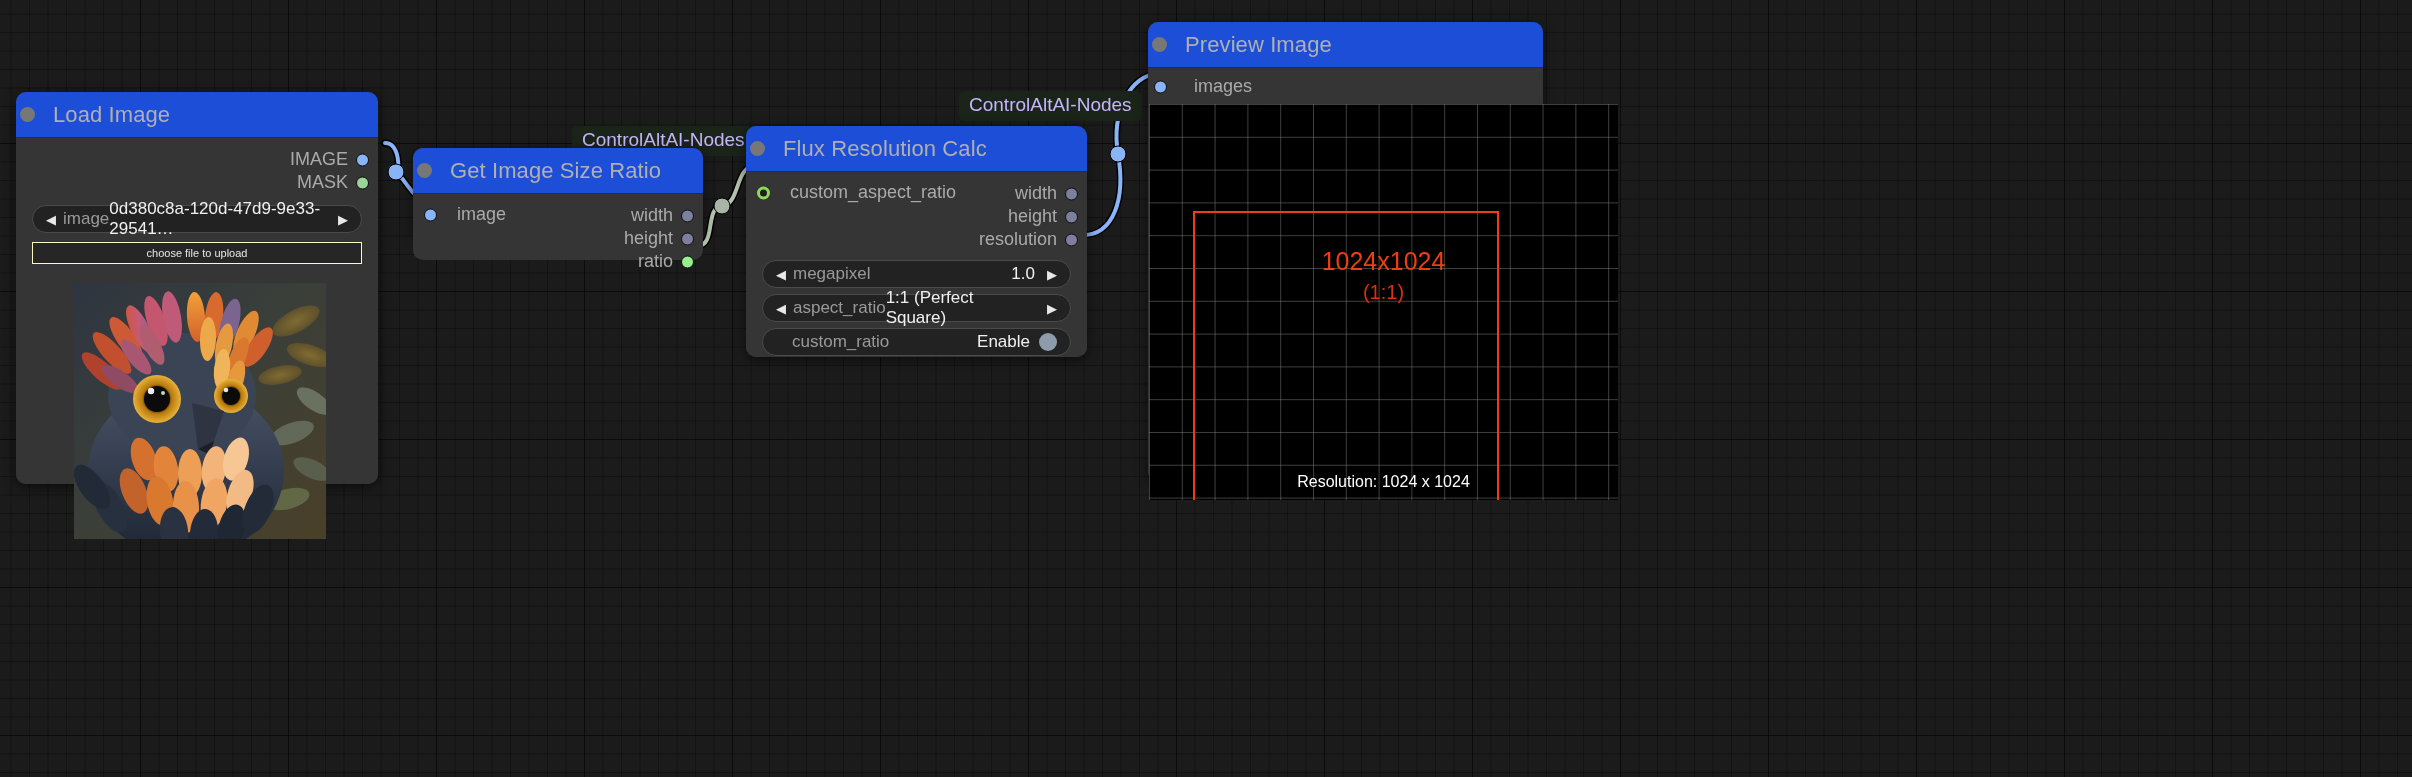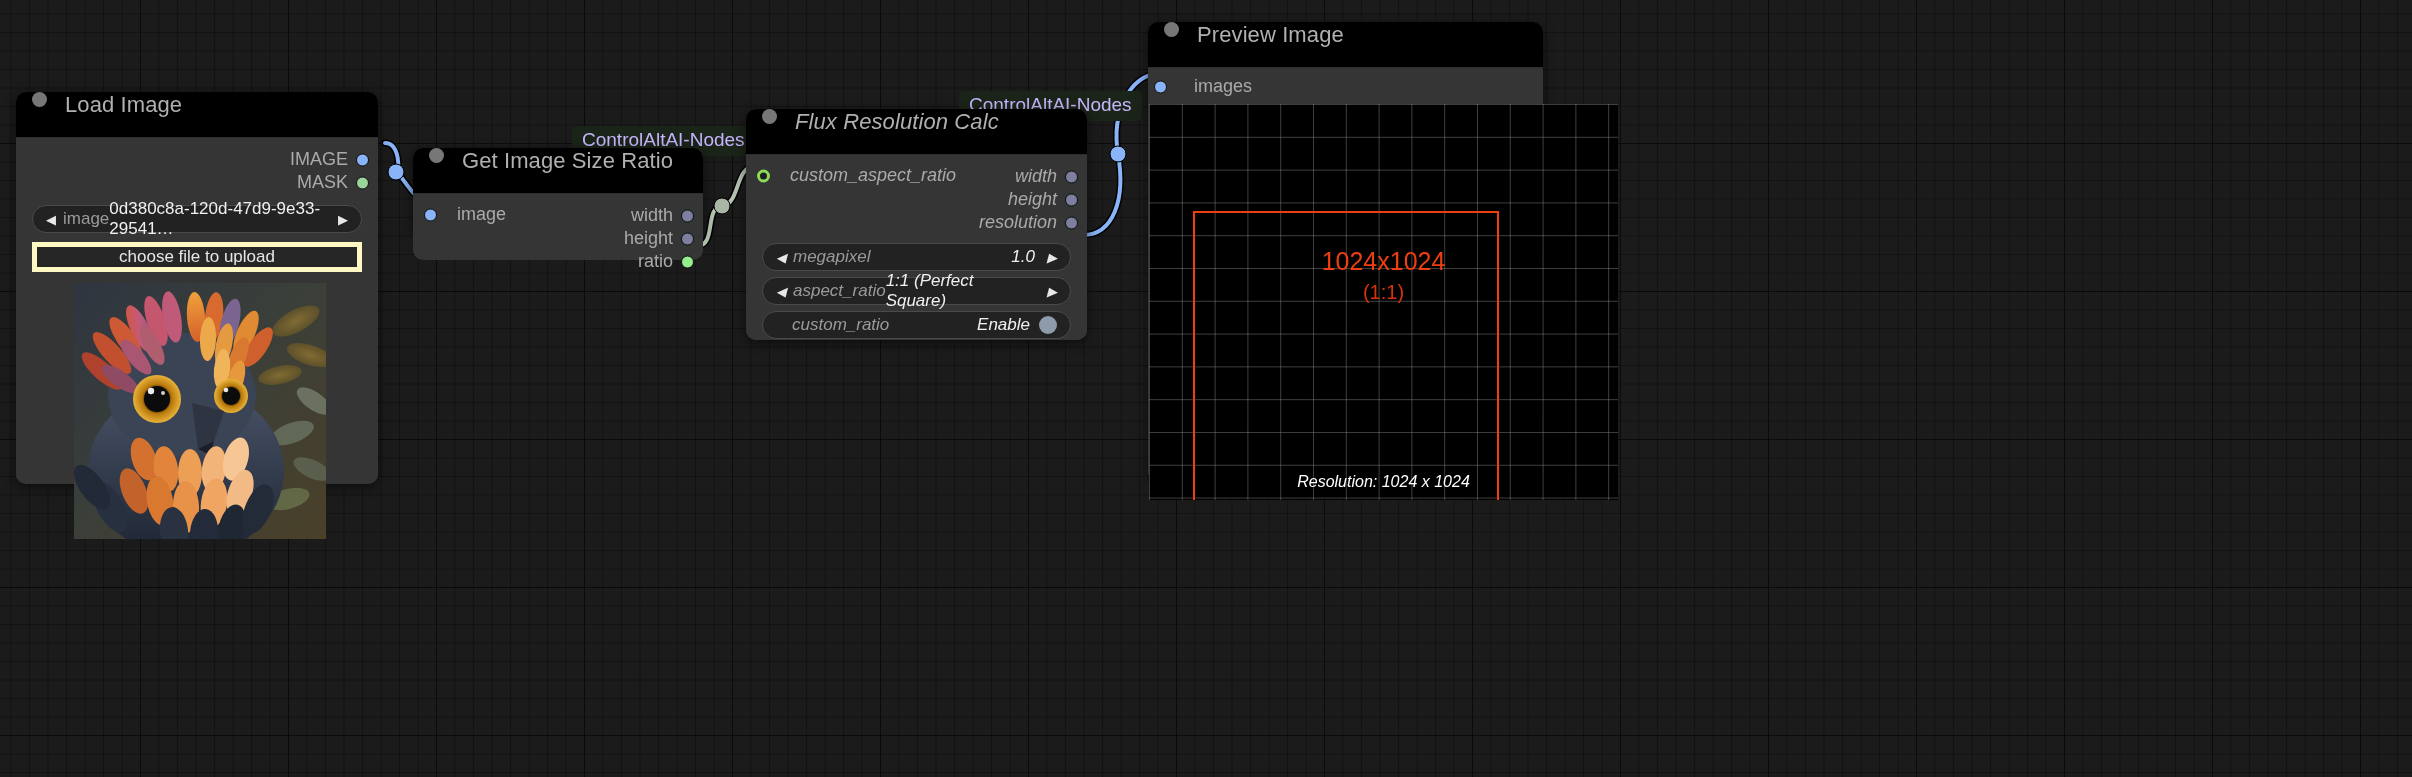--- a/index.html
+++ b/index.html
@@ -24,25 +24,25 @@
   
   .node {
     position: absolute;
     border-radius: 10px;
     background: #353535;
     box-shadow: 0 3px 12px rgba(0,0,0,0.55);
     overflow: visible;
   }
   .node-title {
     height: 46px;
-    display: flex; align-items: flex-start;
-    padding-left: 16px;
+    display: flex; align-items: center;
+    padding-left: 4px;
     border-bottom: 1px solid #2d2d2d;
     border-radius: 10px 10px 0 0;
-    background: #000000;
+    background: #1d4ed8;
   }
   .node-dot {
     width: 15px; height: 15px; border-radius: 50%;
     background: #777; margin-right: 18px; flex: none;
   }
   .node-title-text {
     color: #b0b0b0; font-size: 22px; letter-spacing: .1px;
   }
   .node-body {
     background: #353535;
@@ -91,25 +91,25 @@
   }
   .widget .arrow { color: #e8e8e8; font-size: 13px; line-height: 1; }
   .widget .wlabel { color: #9a9a9a; margin-left: 7px; }
   .widget .wval { margin-left: auto; color: #f0f0f0; }
   .widget.nav .wval { margin-right: 12px; }
   .toggle-knob {
     width: 18px; height: 18px; border-radius: 50%;
     background: #8d9bab; margin-left: 9px;
   }
   .btn-rect {
-    height: 30px; margin: 9px 16px 0 16px;
+    height: 22px; margin: 9px 16px 0 16px;
     background: #262626;
-    border: 5px solid #fef9c3;
+    border: 1px solid #fef9c3;
     display: flex; align-items: center; justify-content: center;
-    font-size: 17px; color: #e6e6e6;
+    font-size: 11px; color: #e6e6e6;
   }
   
   .badge {
     position: absolute;
     background: #1b2418;
     color: #c4b5fd;
     font-size: 19px; font-weight: normal;
     padding: 3px 10px 5px 10px;
     border-radius: 5px;
     white-space: nowrap;
@@ -120,21 +120,21 @@
   .thumb-wrap {
     position: absolute; left: 58px; top: 145px;
     width: 252px; height: 256px;
     overflow: hidden;
     background: #2b2b2b;
   }
   
   #node-gisr { left: 413px; top: 148px; width: 290px; height: 88px; }
   #node-gisr .node-body { height: 66px; }
   
-  #node-flux { left: 746px; top: 109px; width: 341px; height: 231px; font-style: italic; }
+  #node-flux { left: 746px; top: 126px; width: 341px; height: 231px; }
   #node-flux .node-body { height: 185px; }
   
   #node-preview { left: 1148px; top: 22px; width: 395px; height: 459px; }
   #node-preview .node-body { height: 413px; padding-top: 8px; }
   .preview-canvas {
     position: absolute; left: 1px; top: 36px;
     width: 469px; height: 396px;
     background-color: #000;
     background-image:
       linear-gradient(to right, rgba(150,150,150,0.42) 1px, transparent 1px),
@@ -153,21 +153,21 @@
     color: #ef3e11; font-size: 25px;
   }
   .res-sub {
     position: absolute; left: 0; right: 0; top: 177px;
     text-align: center;
     color: #d4330c; font-size: 20px;
   }
   .res-footer {
     position: absolute; left: 0; right: 0; bottom: 9px;
     text-align: center;
-    color: #fff; font-size: 16px; font-style: italic;
+    color: #fff; font-size: 16px;
   }
   
   #links { position: absolute; left: 0; top: 0; width: 2412px; height: 777px;
            pointer-events: none; }
 </style>
 </head>
 <body>
 
 <div id="canvas">
 

